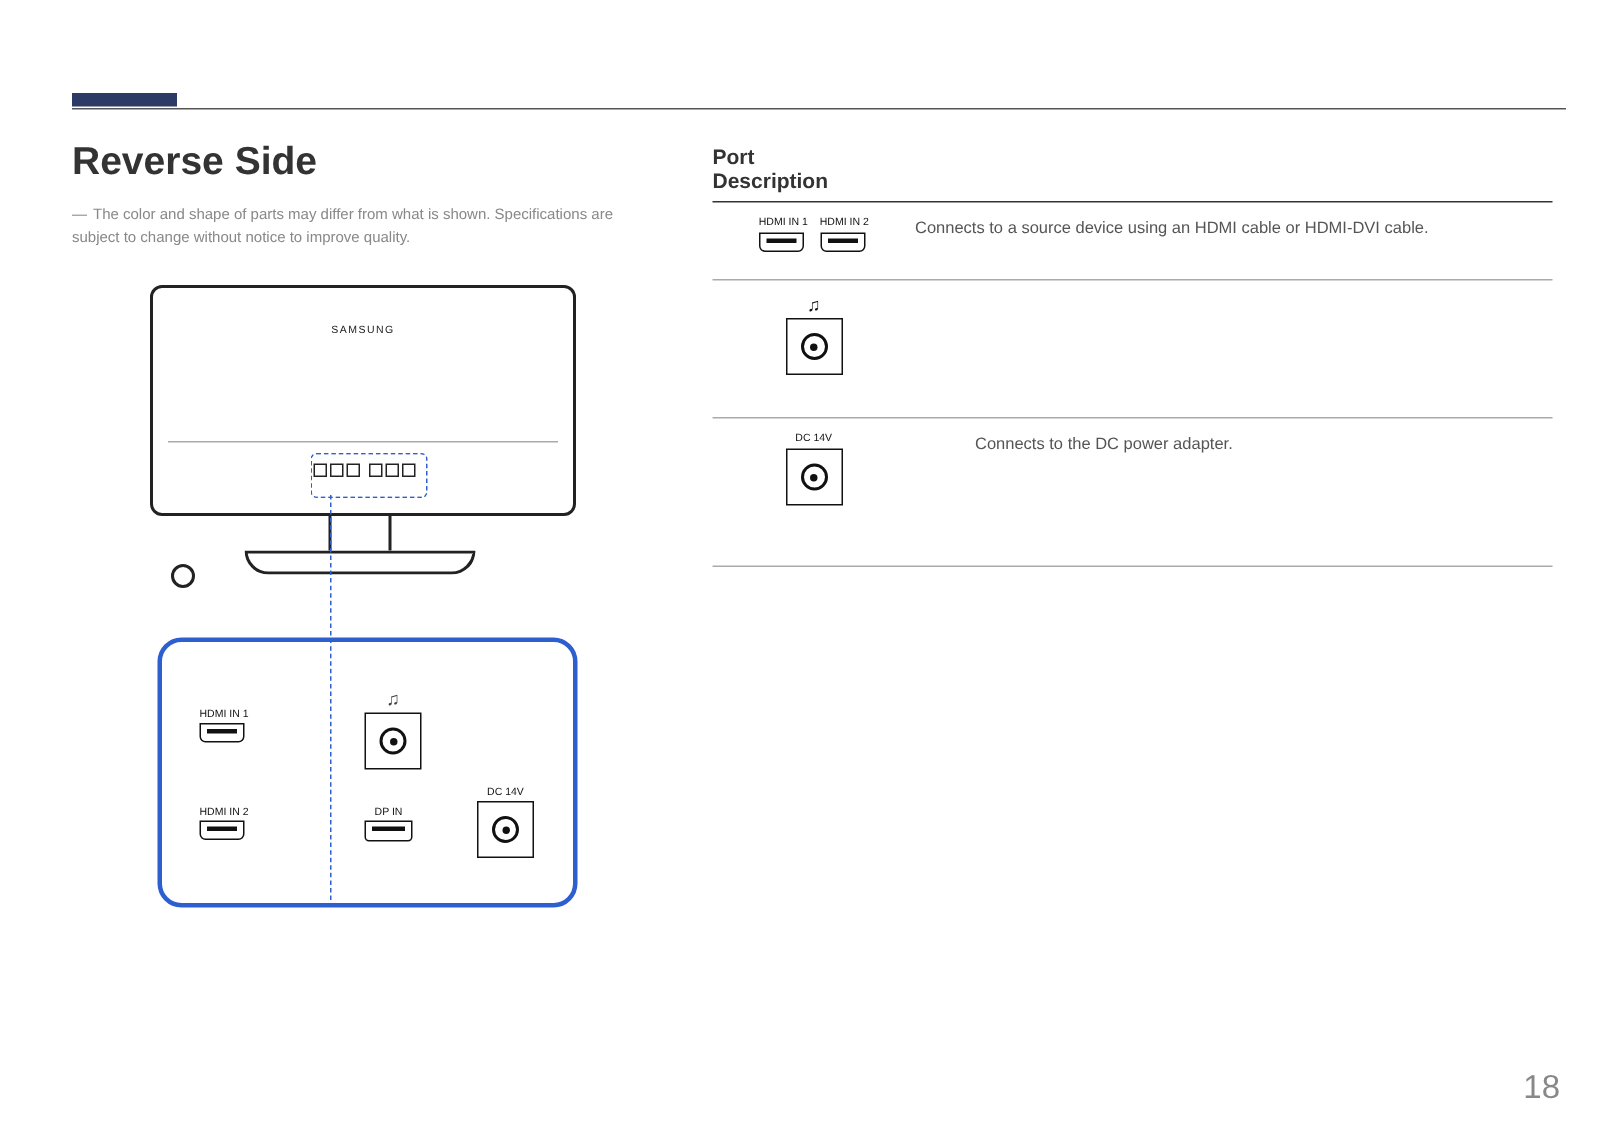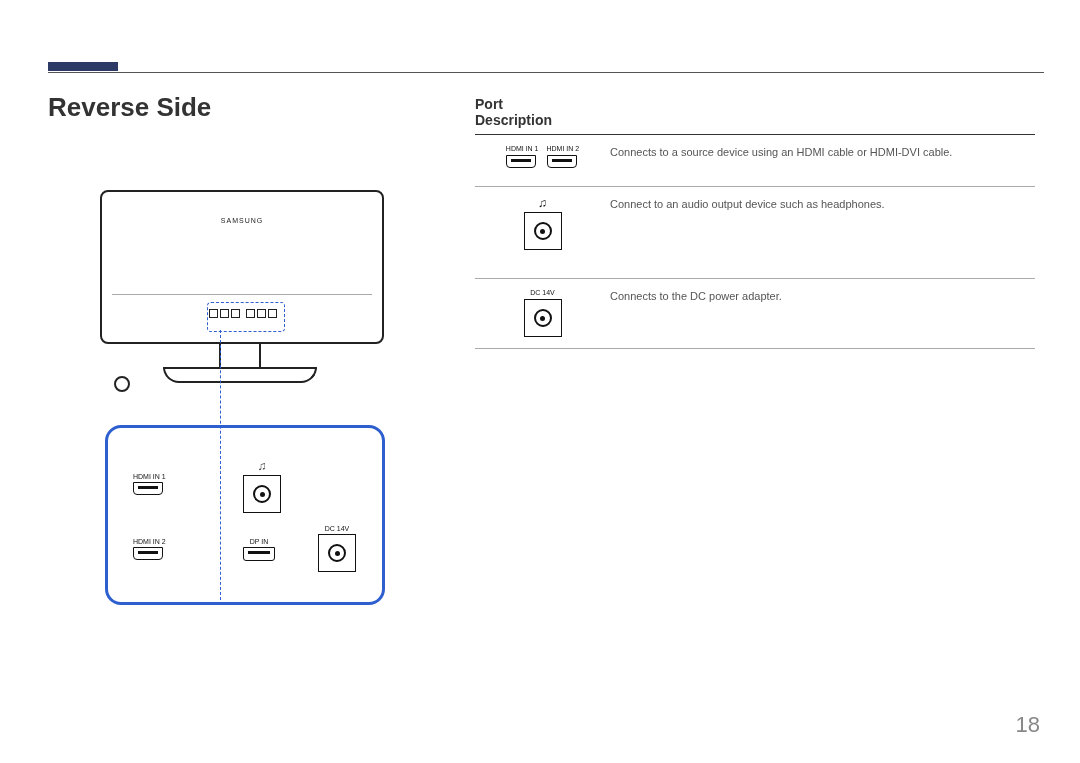--- a/index.html
+++ b/index.html
@@ -159,20 +159,21 @@
   }
 </style>
 </head>
 <body>
 
 <div class="page">
   <div class="top-accent"></div>
   <div class="top-rule"></div>
 
   <div class="heading">Reverse Side</div>
+  <div class="note">The color and shape of parts may differ from what is shown. Specifications are subject to change without notice to improve quality.</div>
 
   <div class="illus">
     <div class="mon-out">
       <div class="mon-brand">SAMSUNG</div>
       <div class="mon-line"></div>
       <div class="mon-callout">
         <span class="mini"></span><span class="mini"></span><span class="mini"></span>
         <span class="mini"></span><span class="mini"></span><span class="mini"></span>
       </div>
     </div>
@@ -232,24 +233,23 @@
       <div class="c2">Connects to a source device using an HDMI cable or HDMI-DVI cable.</div>
     </div>
 
     <div class="tbl-row" style="padding-bottom:28px;">
       <div class="c1">
         <div class="headphone-icon">♫</div>
         <div class="jack-frame">
             <div class="jack-port"></div>
           </div>
       </div>
-      <div class="c2">Connect to an audio output device such as headphones.</div>
-    </div>
-
-    <div class="tbl-row" style="padding-bottom:11px;">
+    </div>
+
+    <div class="tbl-row" style="padding-bottom:40px;gap:40px;">
       <div class="c1">
         <div class="plabel">DC 14V</div>
         <div class="jack-frame">
             <div class="jack-port"></div>
           </div>
       </div>
       <div class="c2">Connects to the DC power adapter.</div>
     </div>
   </div>
 

